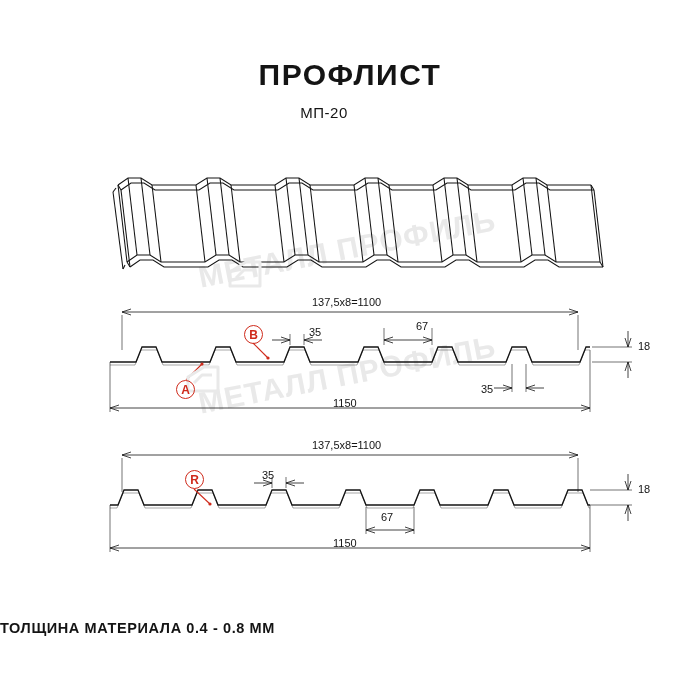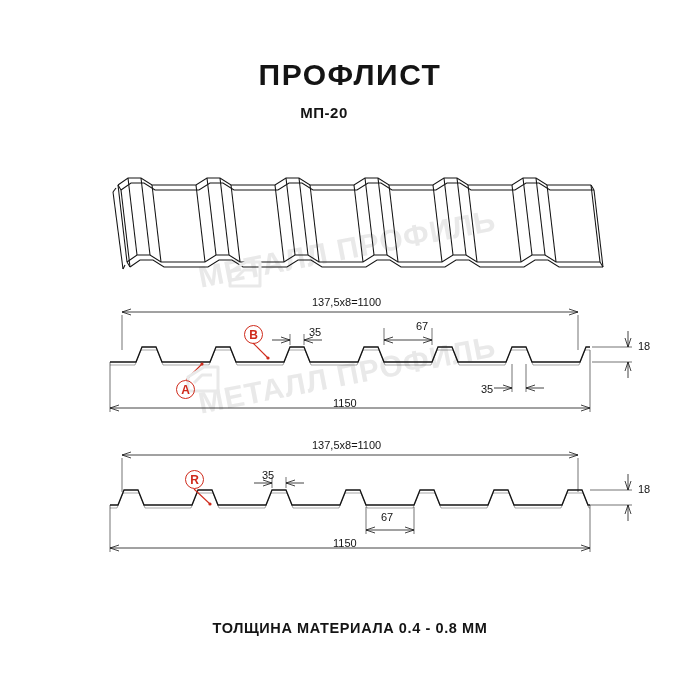--- a/index.html
+++ b/index.html
@@ -27,30 +27,29 @@
     letter-spacing: 1.5px;
     color: #141414;
   }
   .subtitle {
     position: absolute;
     top: 104px;
     left: 0;
     width: 648px;
     text-align: center;
     font-size: 15px;
-    font-weight: bold;
+    font-weight: normal;
     letter-spacing: 0.5px;
     color: #141414;
   }
   .footer {
     position: absolute;
     top: 620px;
     left: 0;
     width: 700px;
-    text-align: center;
     font-size: 14.5px;
     font-weight: bold;
     letter-spacing: 0.6px;
     color: #141414;
   }
   svg.layer {
     position: absolute;
     top: 0;
     left: 0;
     width: 700px;

